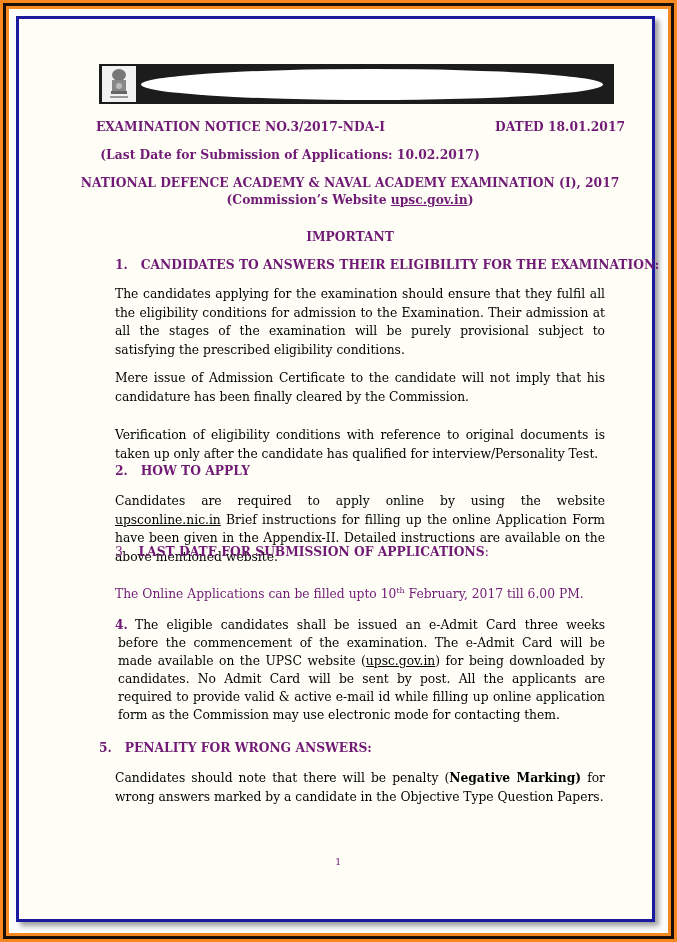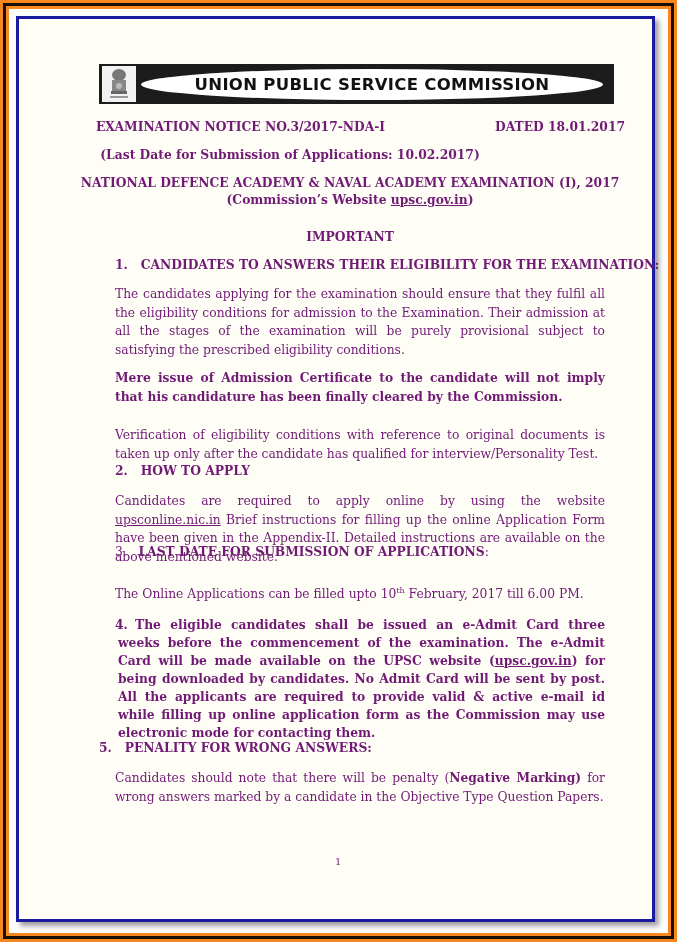--- a/index.html
+++ b/index.html
@@ -44,24 +44,24 @@
     position: absolute; left: 42px; top: 5px; width: 462px; height: 31px;
     line-height: 31px; text-align: center;
     font-family: "DejaVu Sans", "Liberation Sans", sans-serif;
     font-weight: bold; font-size: 16.5px; color: #111; letter-spacing: 0.3px;
   }
   .line { position: absolute; color: #701a75; white-space: nowrap; }
   .b { font-weight: bold; }
   .t12 { font-size: 12.3px; }
   .just {
     position: absolute; left: 115px; width: 490px;
-    font-size: 12.3px; color: #701a75; text-align: justify;
+    font-size: 12.3px; color: #000000; text-align: justify;
     line-height: 18.5px;
   }
-  .just.bold { font-weight: bold; }
+  .just.bold { font-weight: normal; }
   u { text-decoration: underline; }
   sup { font-size: 8px; line-height: 0; }
 </style>
 </head>
 <body>
 
 <div class="frame-dark"></div>
 <div class="frame-orange2"></div>
 <div class="frame-inner"></div>
 
@@ -71,21 +71,20 @@
   <div class="emblem">
     <svg width="34" height="36" viewBox="0 0 34 36">
       <ellipse cx="17" cy="9" rx="7" ry="6" fill="#777"></ellipse>
       <rect x="10" y="14" width="14" height="12" fill="#888"></rect>
       <rect x="9" y="25" width="16" height="3" fill="#666"></rect>
       <circle cx="17" cy="20" r="3" fill="#bbb"></circle>
       <rect x="8" y="30" width="18" height="2" fill="#999"></rect>
     </svg>
   </div>
   <div class="ellipse"></div>
-  <div class="banner-text">UNION PUBLIC SERVICE COMMISSION</div>
 </div>
 
 <div class="line b t12" style="left:96px; top:119px;">EXAMINATION NOTICE NO.3/2017-NDA-I</div>
 <div class="line b t12" style="left:495px; top:119px;">DATED 18.01.2017</div>
 
 <div class="line b t12" style="left:0; width:580px; text-align:center; top:147px;">(Last Date for Submission of Applications: 10.02.2017)</div>
 
 <div class="line b t12" style="left:0; width:700px; text-align:center; top:175px;">NATIONAL DEFENCE ACADEMY &amp; NAVAL ACADEMY EXAMINATION (I), 2017</div>
 <div class="line b t12" style="left:0; width:700px; text-align:center; top:192px;"><span>(Commission’s Website </span><u>upsc.gov.in</u><span>)</span></div>
 

